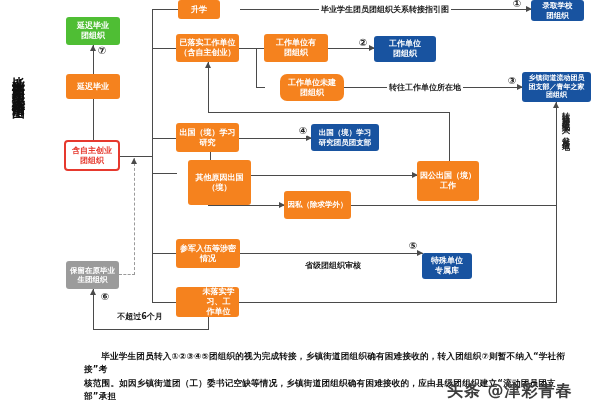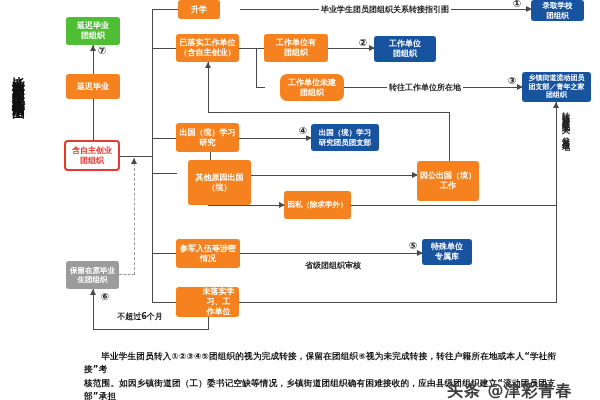--- a/index.html
+++ b/index.html
@@ -115,21 +115,21 @@
 研究</div>
       <div class="node" style="left: 311px; top: 124px; width: 68px; height: 27px; font-size: 7.5px; background: rgb(24, 83, 160); color: rgb(255, 255, 255);">出国（境）学习
 研究团员团支部</div>
       <div class="node" style="left: 188px; top: 160px; width: 63px; height: 45px; background: rgb(245, 130, 30); color: rgb(255, 255, 255);">其他原因出国
 （境）</div>
       <div class="node" style="left: 417px; top: 161px; width: 62px; height: 40px; background: rgb(245, 130, 30); color: rgb(255, 255, 255);">因公出国（境）
 工作</div>
       <div class="node" style="left: 284px; top: 191px; width: 67px; height: 28px; font-size: 7.5px; background: rgb(245, 130, 30); color: rgb(255, 255, 255);">因私（除求学外）</div>
       <div class="node" style="left: 176px; top: 239px; width: 64px; height: 29px; background: rgb(245, 130, 30); color: rgb(255, 255, 255);">参军入伍等涉密
 情况</div>
-      <div class="node" style="left: 422px; top: 239px; width: 50px; height: 26px; background: rgb(24, 83, 160); color: rgb(255, 255, 255);">特殊单位
+      <div class="node" style="left: 422px; top: 253px; width: 50px; height: 26px; background: rgb(24, 83, 160); color: rgb(255, 255, 255);">特殊单位
 专属库</div>
       <div class="node" style="left: 176px; top: 287px; width: 63px; height: 30px; background: rgb(245, 130, 30); color: rgb(255, 255, 255); padding-left: 24px;">未落实学习、工
 作单位</div>
       <div class="node" style="left: 66px; top: 17px; width: 54px; height: 28px; background: rgb(79, 190, 52); color: rgb(255, 255, 255);">延迟毕业
 团组织</div>
       <div class="node" style="left: 66px; top: 74px; width: 54px; height: 25px; background: rgb(245, 130, 30); color: rgb(255, 255, 255);">延迟毕业</div>
       <div class="node" style="left: 64px; top: 140px; width: 56px; height: 31px; background: rgb(255, 255, 255); color: rgb(230, 57, 46); border: 2px solid rgb(230, 57, 46); border-radius: 4px;">含自主创业
 团组织</div>
       <div class="node" style="left: 66px; top: 261px; width: 53px; height: 28px; font-size: 7.5px; background: rgb(155, 155, 155); color: rgb(255, 255, 255);">保留在原毕业
 生团组织</div>
@@ -138,17 +138,17 @@
       <div class="marker" style="left: 517px; top: 4px;">①</div>
       <div class="marker" style="left: 363px; top: 43px;">②</div>
       <div class="marker" style="left: 512px; top: 81px;">③</div>
       <div class="marker" style="left: 303px; top: 131px;">④</div>
       <div class="marker" style="left: 413px; top: 246px;">⑤</div>
       <div class="marker" style="left: 105px; top: 297px;">⑥</div>
       <div class="marker" style="left: 102px; top: 51px;">⑦</div>
     </div>
   <div class="vside">转往户籍所在地或本人、父母居住地</div>
   <div class="footnote">
-      <div>毕业学生团员转入①②③④⑤团组织的视为完成转接，保留在团组织⑥视为未完成转接，转往户籍所在地或本人“学社衔接”考</div>
+      <div>毕业学生团员转入①②③④⑤团组织的视为完成转接，乡镇街道团组织确有困难接收的，转入团组织⑦则暂不纳入“学社衔接”考</div>
       <div>核范围。如因乡镇街道团（工）委书记空缺等情况，乡镇街道团组织确有困难接收的，应由县级团组织建立“流动团员团支部”承担</div>
     </div>
   <div class="watermark">头条 @津彩青春</div>
 </div>
 
 </body></html>

